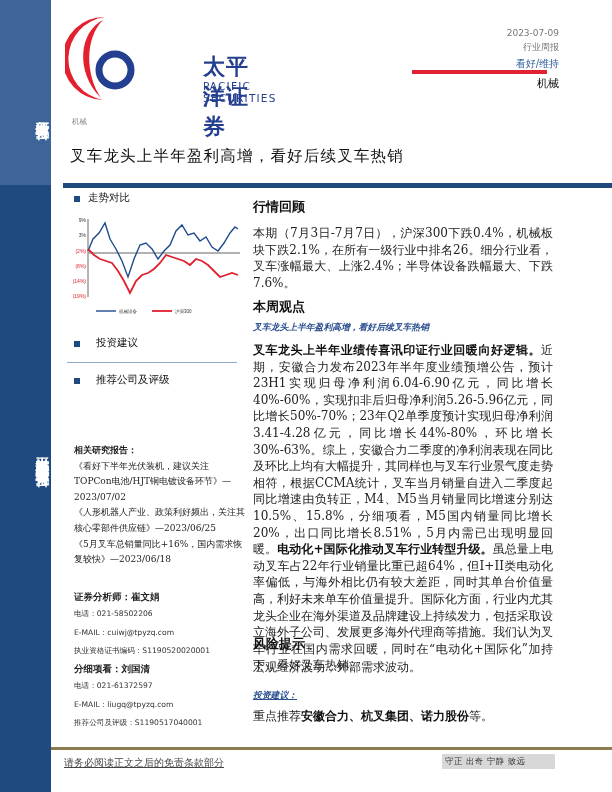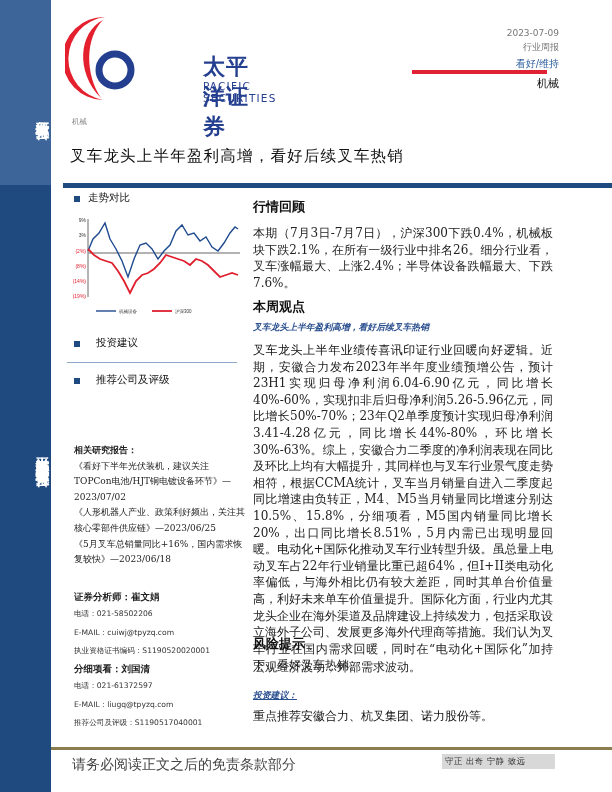--- a/index.html
+++ b/index.html
@@ -60,24 +60,24 @@
 
     .analyst { position: absolute; left: 74px; width: 172px; }
     .an-name { font-size: 9.5px; font-weight: bold; line-height: 16px; }
     .an-line { font-size: 7.6px; line-height: 18.5px; color: #333; font-family: "DejaVu Sans", sans-serif; }
 
     
     .rcol { position: absolute; left: 253px; width: 300px; }
     .h2 { font-weight: bold; font-size: 13px; color: #111; }
     .para { font-size: 12px; line-height: 16.6px; color: #222; text-align: justify; }
     .sub-blue { font-weight: bold; font-size: 8.8px; color: #2a4f8f; font-style: italic; }
-    .b { font-weight: normal; color: #111; }
+    .b { font-weight: bold; color: #111; }
 
     .footer-line { position: absolute; left: 51px; top: 747px; width: 561px; height: 3px; background: #8c7d50; }
-    .footer-left { position: absolute; left: 72px; top: 756px; font-size: 14px; color: #444; }
+    .footer-left { position: absolute; left: 64px; top: 756px; font-size: 10px; color: #444; text-decoration: underline; }
     .footer-right {
       position: absolute; left: 442px; top: 754px; width: 110px; height: 15px;
       background: #d8d8d8; font-size: 8.4px; color: #333; line-height: 15px; padding-left: 3px; letter-spacing: 0.5px;
     }
   </style>
 </head>
 <body>
 
 <div class="side-top"></div>
 <div class="side-bottom"></div>

